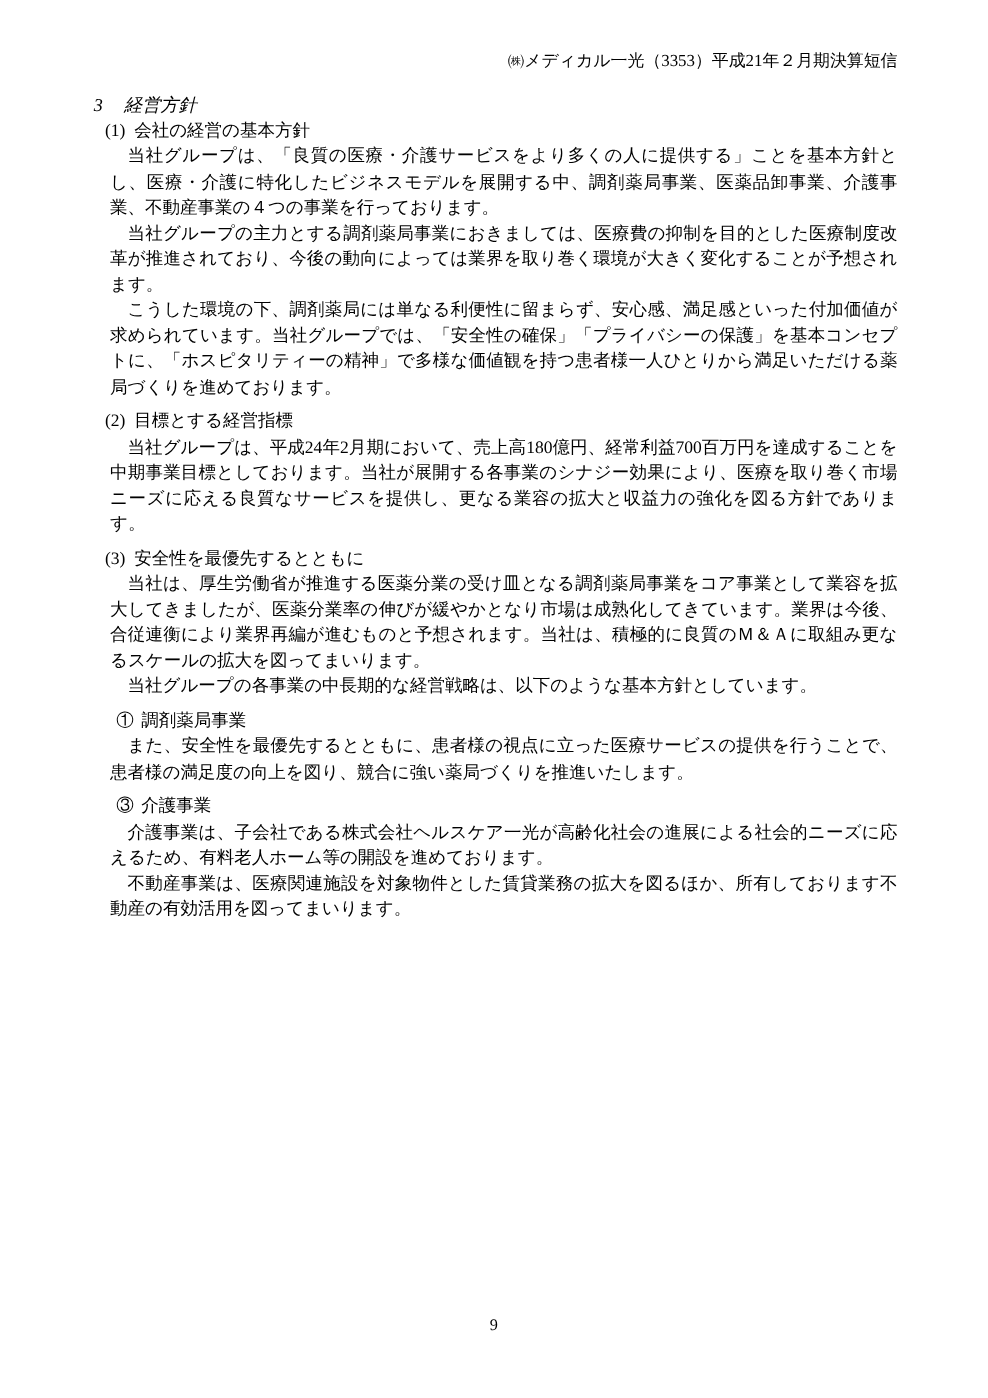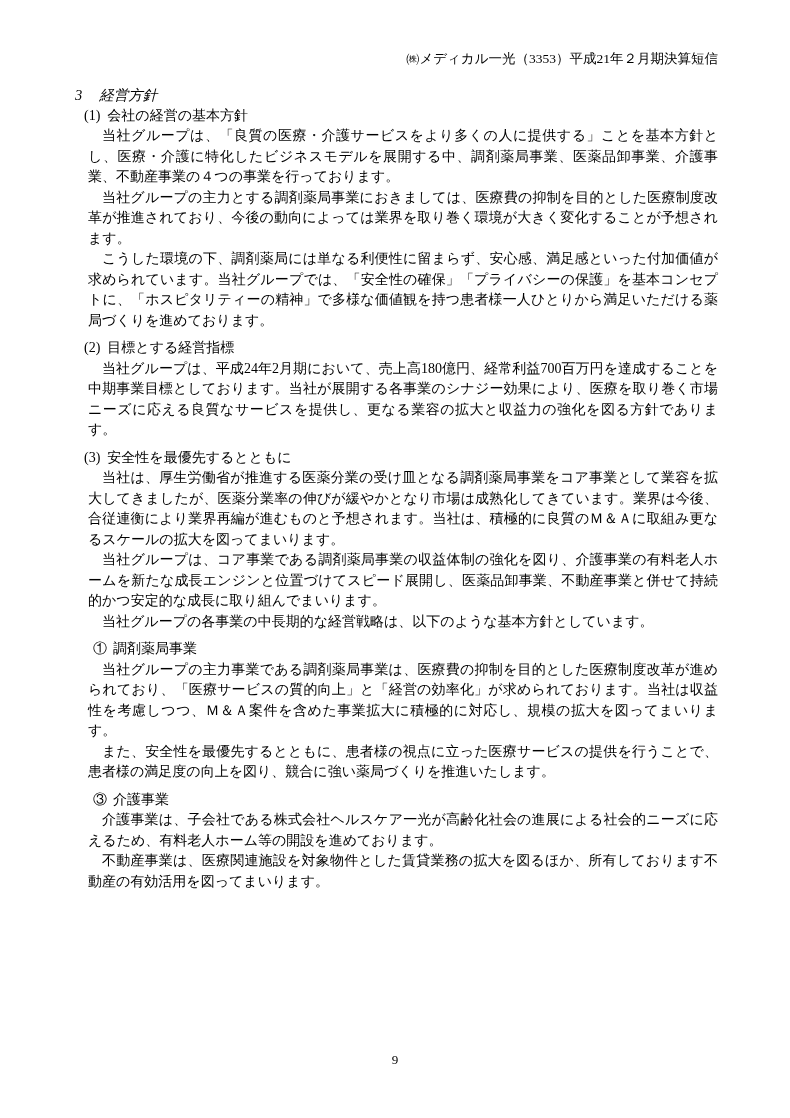--- a/index.html
+++ b/index.html
@@ -7,21 +7,21 @@
   body {
     width: 790px; height: 1118px;
     color: #000000;
     font-family: "Liberation Serif", "DejaVu Serif", serif;
     font-size: 14px;
   }
   .page {
     position: relative;
     width: 790px; height: 1118px;
     background: #ffffff;
-    padding: 50px 72px 0 75px;
+    padding: 40px 72px 0 75px;
     overflow: hidden;
   }
   .hdr {
     text-align: right;
     font-size: 13.5px;
     line-height: 18px;
     margin-bottom: 17px;
     white-space: nowrap;
   }
   .sec-title { line-height: 20.5px; font-size: 14.5px; font-style: italic; }
@@ -71,29 +71,27 @@
       <span class="lbl">(2)</span><span>目標とする経営指標</span>
     </div>
     <p class="body">当社グループは、平成24年2月期において、売上高180億円、経常利益700百万円を達成することを中期事業目標としております。当社が展開する各事業のシナジー効果により、医療を取り巻く市場ニーズに応える良質なサービスを提供し、更なる業容の拡大と収益力の強化を図る方針であります。</p>
   </div>
 
   <div>
     <div class="sub-head mt">
       <span class="lbl">(3)</span><span>安全性を最優先するとともに</span>
     </div>
     <p class="body">当社は、厚生労働省が推進する医薬分業の受け皿となる調剤薬局事業をコア事業として業容を拡大してきましたが、医薬分業率の伸びが緩やかとなり市場は成熟化してきています。業界は今後、合従連衡により業界再編が進むものと予想されます。当社は、積極的に良質のＭ＆Ａに取組み更なるスケールの拡大を図ってまいります。</p>
-    <p class="body">当社グループは、コア事業である調剤薬局事業の収益体制の強化を図り、介護事業の有料老人ホームを新たな成長エンジンと位置づけてスピード展開し、医薬品卸事業、不動産事業と併せて持続的かつ安定的な成長に取り組んでまいります。</p>
     <p class="body">当社グループの各事業の中長期的な経営戦略は、以下のような基本方針としています。</p>
   </div>
 
   <div>
     <div class="item-head mt">
       <span class="lbl">①</span><span>調剤薬局事業</span>
     </div>
-    <p class="body">当社グループの主力事業である調剤薬局事業は、医療費の抑制を目的とした医療制度改革が進められており、「医療サービスの質的向上」と「経営の効率化」が求められております。当社は収益性を考慮しつつ、Ｍ＆Ａ案件を含めた事業拡大に積極的に対応し、規模の拡大を図ってまいります。</p>
     <p class="body">また、安全性を最優先するとともに、患者様の視点に立った医療サービスの提供を行うことで、患者様の満足度の向上を図り、競合に強い薬局づくりを推進いたします。</p>
   </div>
 
 
   <div>
     <div class="item-head mt">
       <span class="lbl">③</span><span>介護事業</span>
     </div>
     <p class="body">介護事業は、子会社である株式会社ヘルスケア一光が高齢化社会の進展による社会的ニーズに応えるため、有料老人ホーム等の開設を進めております。</p>
   </div>

